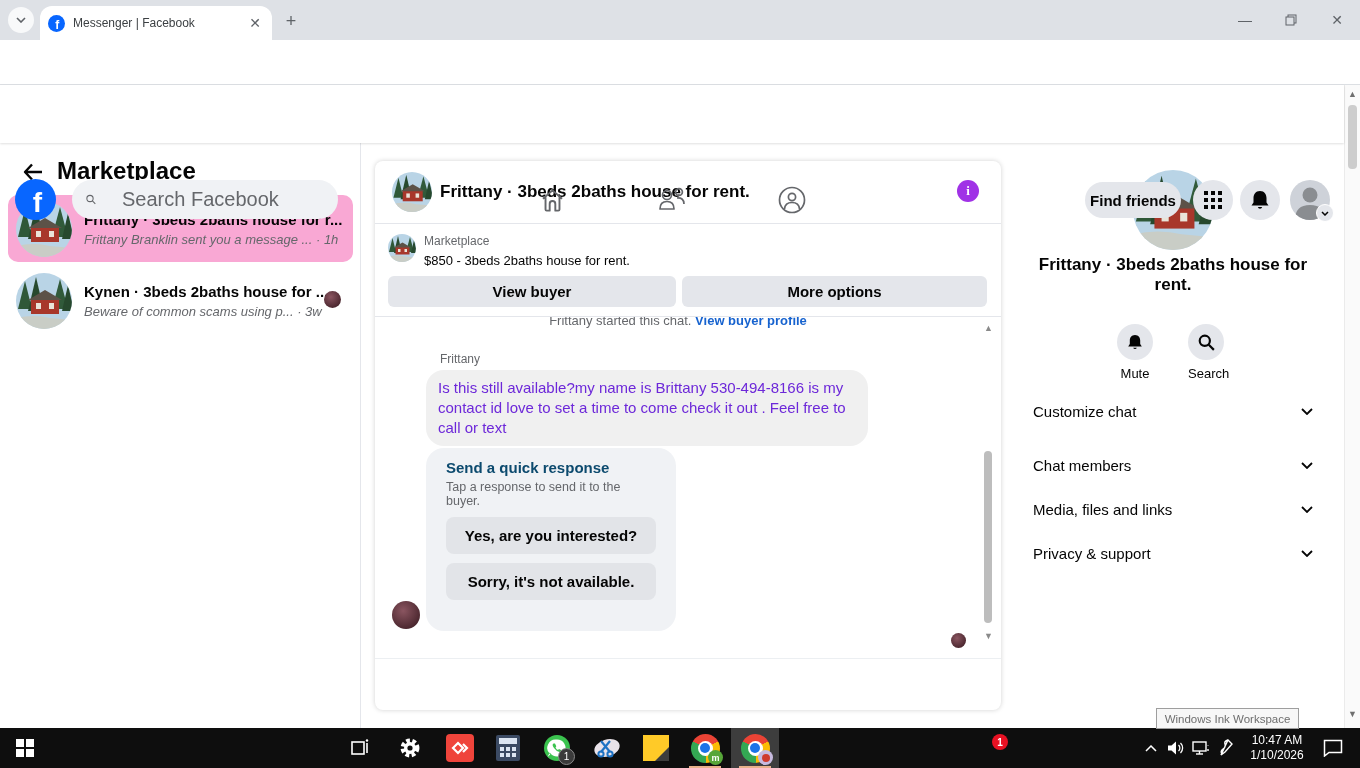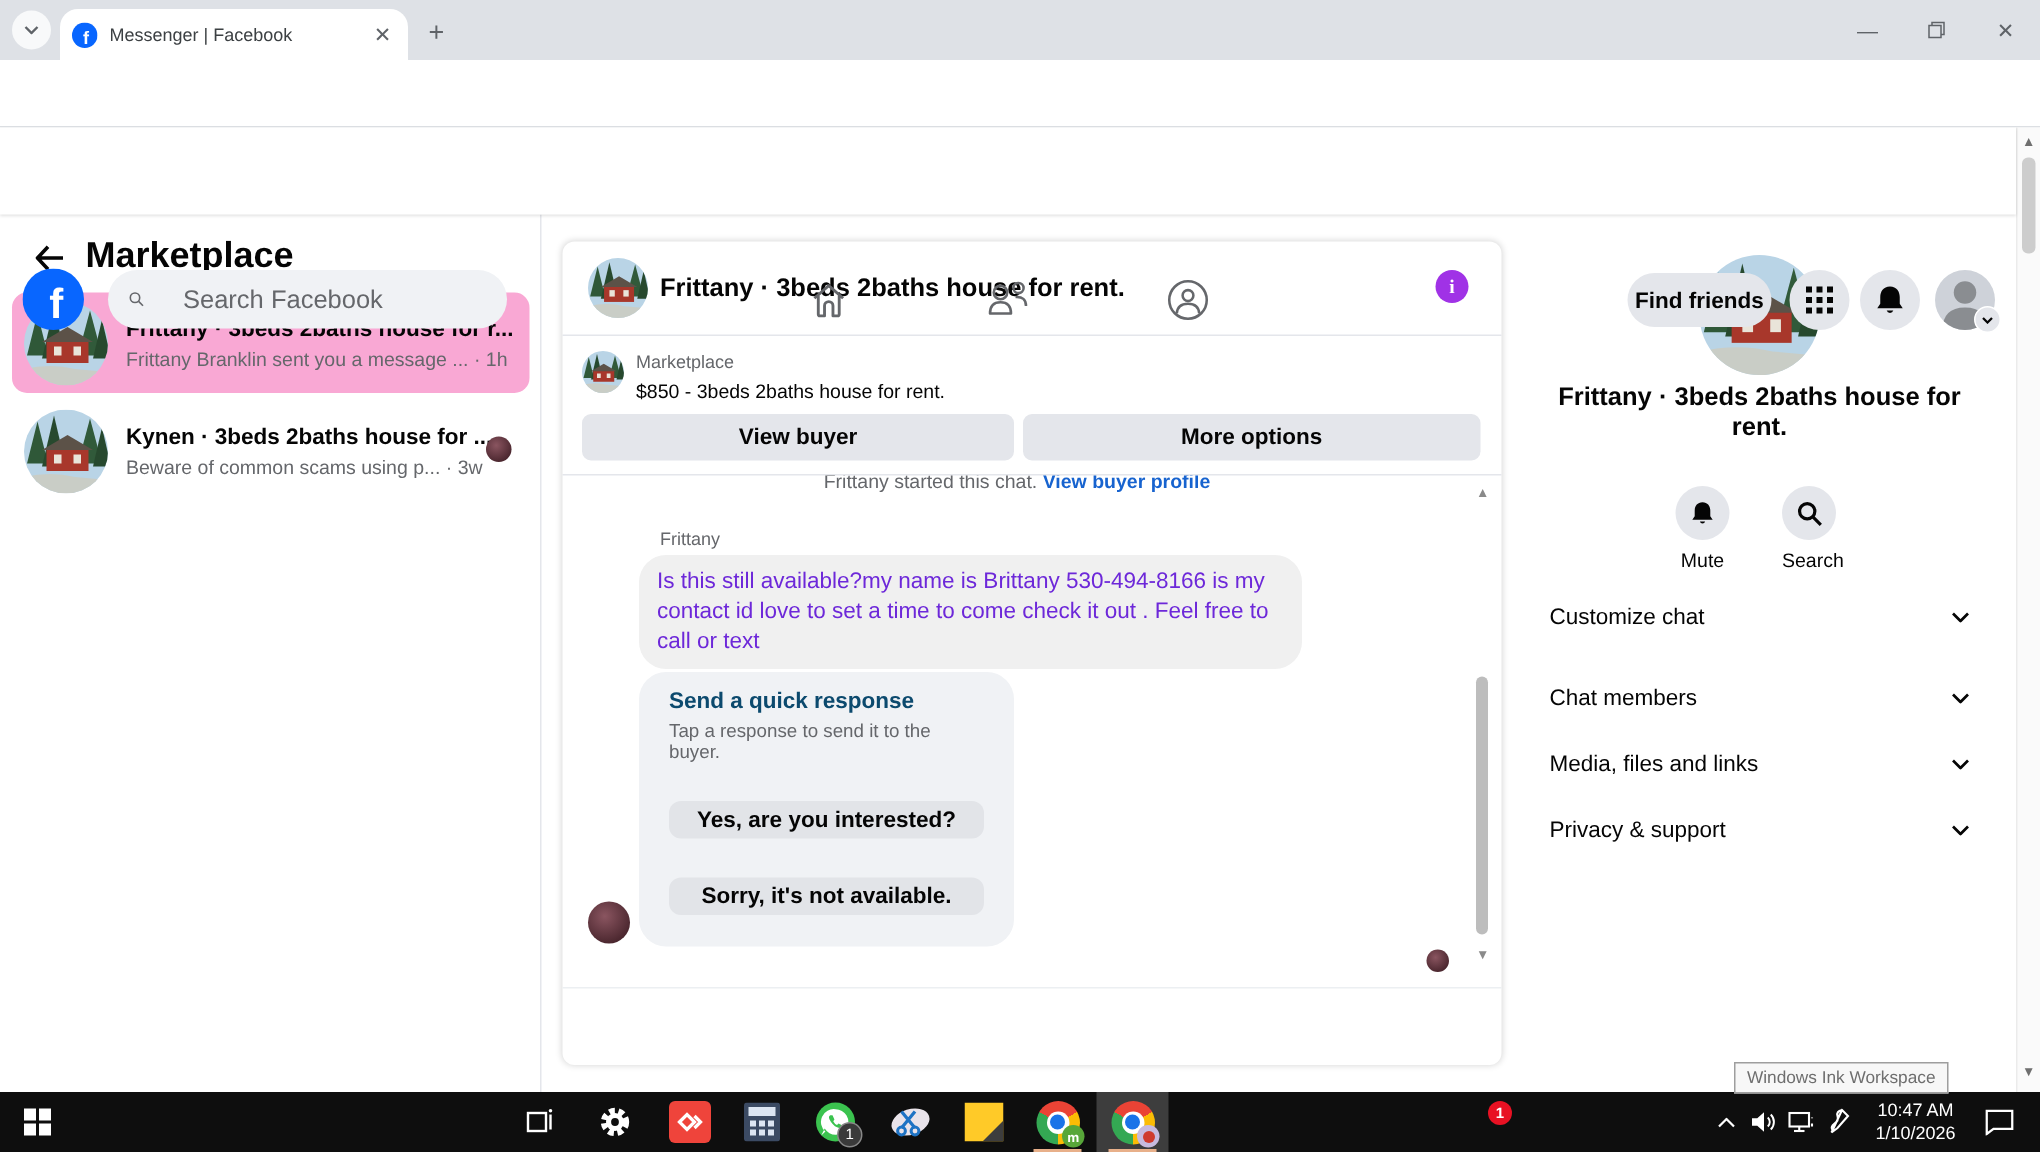--- a/index.html
+++ b/index.html
@@ -19,53 +19,53 @@
   .winctl{right:0;top:0;height:40px;display:flex;position:absolute;}
   .winbtn{width:46px;height:40px;color:#5f6368;font-size:14px;}
   .toolbar{left:0;top:40px;width:1360px;height:45px;background:#fff;border-bottom:1px solid #dcdfe3;box-sizing:border-box;}
   .urlpill{left:124px;top:47px;width:1148px;height:32px;background:#f1f3f4;border-radius:16px;display:flex;align-items:center;padding:0 12px;box-sizing:border-box;}
   .urltext{font-size:14px;color:#202124;margin-left:10px;flex:1;}
   .chromeavatar{left:1288px;top:49px;width:27px;height:27px;border-radius:50%;background:#c7bade;}
 
   
   .fbheader{left:0;top:85px;width:1344px;height:58px;background:#fff;box-shadow:0 1px 2px rgba(0,0,0,.12);z-index:3;}
   .fbsearch{left:72px;top:95px;width:266px;height:39px;border-radius:20px;background:#f0f2f5;display:flex;align-items:center;padding:0 14px;box-sizing:border-box;}
-  .fbsearch input{border:0;outline:0;background:transparent;font-size:17px;margin-left:24px;width:200px;color:#050505;font-family:"Liberation Sans",sans-serif;}
+  .fbsearch input{border:0;outline:0;background:transparent;font-size:20px;margin-left:24px;width:200px;color:#050505;font-family:"Liberation Sans",sans-serif;}
   .fbsearch input::placeholder{color:#65676b;}
   .navtab{top:95px;width:90px;height:40px;}
   .pillbtn{background:#e4e6eb;border-radius:18px;font-size:15px;font-weight:700;color:#050505;}
   .hdrcirc{width:40px;height:40px;border-radius:50%;background:#e4e6eb;}
 
   
   .sidebar{left:0;top:143px;width:361px;height:585px;background:#fff;border-right:1px solid #e4e6eb;box-sizing:border-box;}
   .mktitle{font-size:24px;font-weight:700;color:#050505;}
   .convo{left:8px;width:345px;height:67px;border-radius:10px;display:flex;align-items:center;padding:0 8px;box-sizing:border-box;}
   .convo.sel{background:#f9a8d4;}
   .avatar56{width:56px;height:56px;border-radius:50%;overflow:hidden;flex:none;}
   .ctexts{margin-left:12px;min-width:0;}
   .ctitle{font-size:15px;font-weight:600;color:#050505;white-space:nowrap;}
-  .csnip{font-size:13px;color:#65676b;margin-top:4px;white-space:nowrap;}
+  .csnip{font-size:13px;color:#65676b;margin-top:4px;white-space:nowrap;font-style:italic;}
   .maroon{border-radius:50%;background:radial-gradient(circle at 40% 35%,#8a5560,#4a262e 75%);}
 
   
   .chatcard{left:375px;top:161px;width:626px;height:549px;background:#fff;border-radius:8px;box-shadow:0 0 5px rgba(0,0,0,.18);}
   .chathdr{left:0;top:0;width:626px;height:63px;border-bottom:1px solid #e4e6eb;box-sizing:border-box;}
   .chattitle{font-size:17px;font-weight:700;color:#050505;}
   .infoic{width:22px;height:22px;border-radius:50%;background:#a032e6;color:#fff;font-size:13px;font-weight:700;font-family:"Liberation Serif",serif;}
   .bannerlabel{font-size:12px;color:#65676b;}
   .bannerlist{font-size:13px;color:#050505;margin-top:2px;}
   .graybtn{background:#e4e6eb;border-radius:6px;font-size:15px;font-weight:600;color:#050505;}
   .sysline{font-size:13px;color:#65676b;}
   .syslink{color:#1763cf;font-weight:700;}
   .sender{font-size:12px;color:#65676b;}
   .bubble{background:#f0f0f0;border-radius:18px;padding:8px 12px;font-size:15px;line-height:20px;color:#6d28d9;box-sizing:border-box;}
   .qcard{background:#f0f2f5;border-radius:18px;box-sizing:border-box;padding:11px 20px;}
   .qtitle{font-size:15px;font-weight:700;color:#0c4a6e;}
   .qsub{font-size:12.5px;color:#65676b;margin-top:4px;}
-  .qbtn{height:25px;border-radius:8px;background:#e2e4e8;font-size:15px;font-weight:600;color:#050505;margin-top:26px;}
+  .qbtn{height:37px;border-radius:8px;background:#e2e4e8;font-size:15px;font-weight:600;color:#050505;margin-top:9px;}
   .scrollbar{width:10px;}
   .sthumb{background:#bdbdbd;border-radius:5px;}
   .sarrow{color:#8a8a8a;font-size:9px;}
   .composer{left:0;top:497px;width:626px;height:52px;border-top:1px solid #eceff2;box-sizing:border-box;}
 
   
   .rpanel{left:1017px;top:161px;width:312px;height:549px;}
   .rtitle{font-size:17px;font-weight:700;color:#050505;text-align:center;line-height:20px;}
   .ractioncirc{width:36px;height:36px;border-radius:50%;background:#e4e6eb;}
   .ractlabel{font-size:13px;color:#050505;text-align:center;margin-top:6px;}

